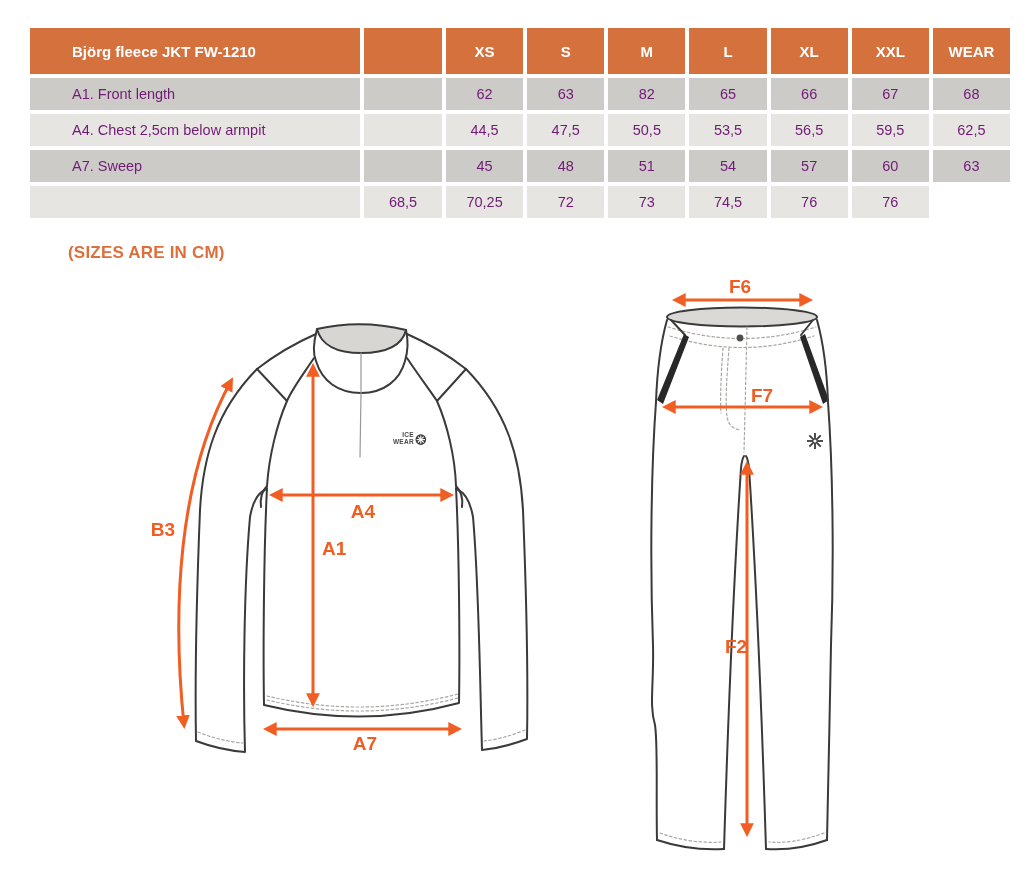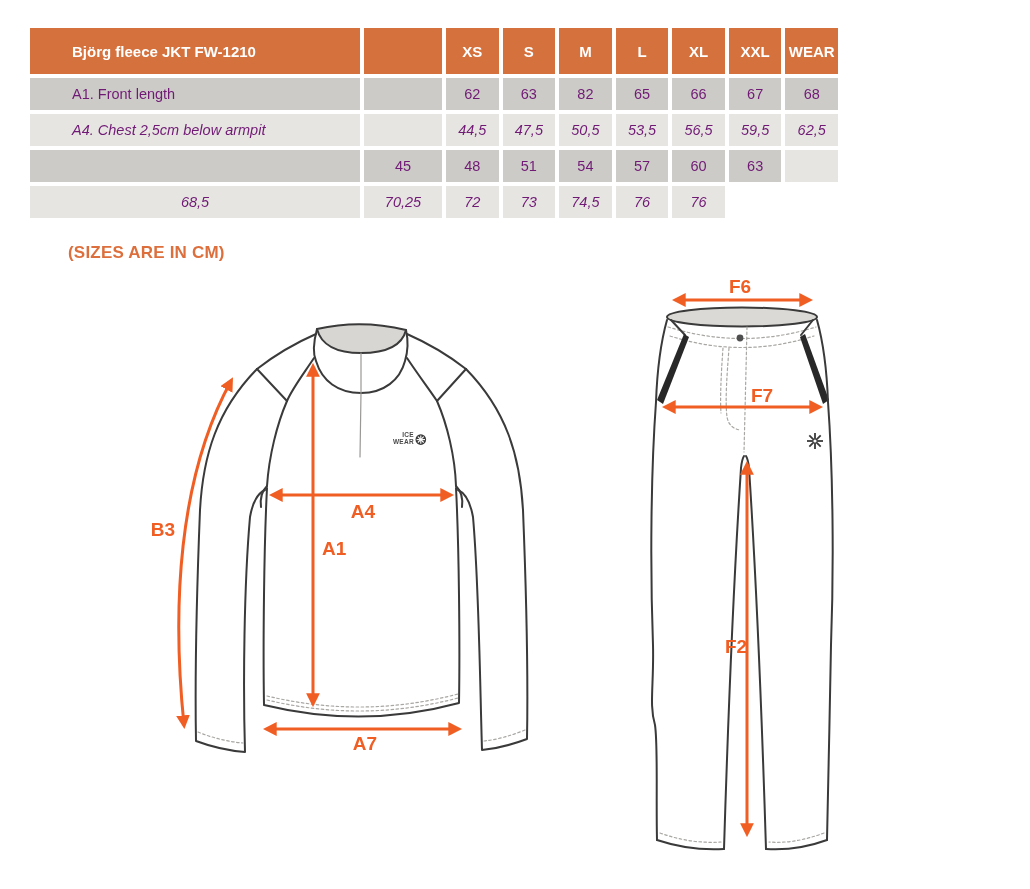--- a/index.html
+++ b/index.html
@@ -7,36 +7,36 @@
     width:1030px;height:889px;
     background:#ffffff;
     font-family:"Liberation Sans", sans-serif;
     position:relative;
     overflow:hidden;
   }
   .page{position:absolute;inset:0;}
 
   
   .size-table{
-    position:absolute;left:30px;top:28px;width:808px;
+    position:absolute;left:30px;top:28px;width:980px;
     display:grid;
     grid-template-columns:330px 78px repeat(7,1fr);
     grid-template-rows:46px repeat(4,32px);
     gap:4px;
   }
   .size-table .cell{
     display:flex;align-items:center;
     font-size:14.5px;color:#701a75;
   }
   .size-table .h{
     background:#D5713D;color:#ffffff;
     font-weight:bold;font-size:15px;
   }
   .size-table .dark{background:#CDCBC8;}
-  .size-table .light{background:#E7E5E2;font-style:italic;}
+  .size-table .light{background:#E7E5E2;}
   .size-table .pad{padding-left:42px;}
   .size-table .center{justify-content:center;}
 
   .units-note{
     position:absolute;left:68px;top:243px;
     color:#DC6F3C;font-size:17px;font-weight:600;
     letter-spacing:.2px;
   }
 
   
@@ -74,20 +74,21 @@
       <div class="cell dark center">68</div>
       <div class="cell light pad">A4. Chest 2,5cm below armpit</div>
       <div class="cell light"></div>
       <div class="cell light center">44,5</div>
       <div class="cell light center">47,5</div>
       <div class="cell light center">50,5</div>
       <div class="cell light center">53,5</div>
       <div class="cell light center">56,5</div>
       <div class="cell light center">59,5</div>
       <div class="cell light center">62,5</div>
+      <div class="cell dark pad">A7. Sweep</div>
       <div class="cell dark"></div>
       <div class="cell dark center">45</div>
       <div class="cell dark center">48</div>
       <div class="cell dark center">51</div>
       <div class="cell dark center">54</div>
       <div class="cell dark center">57</div>
       <div class="cell dark center">60</div>
       <div class="cell dark center">63</div>
       <div class="cell light"></div>
       <div class="cell light center">68,5</div>

